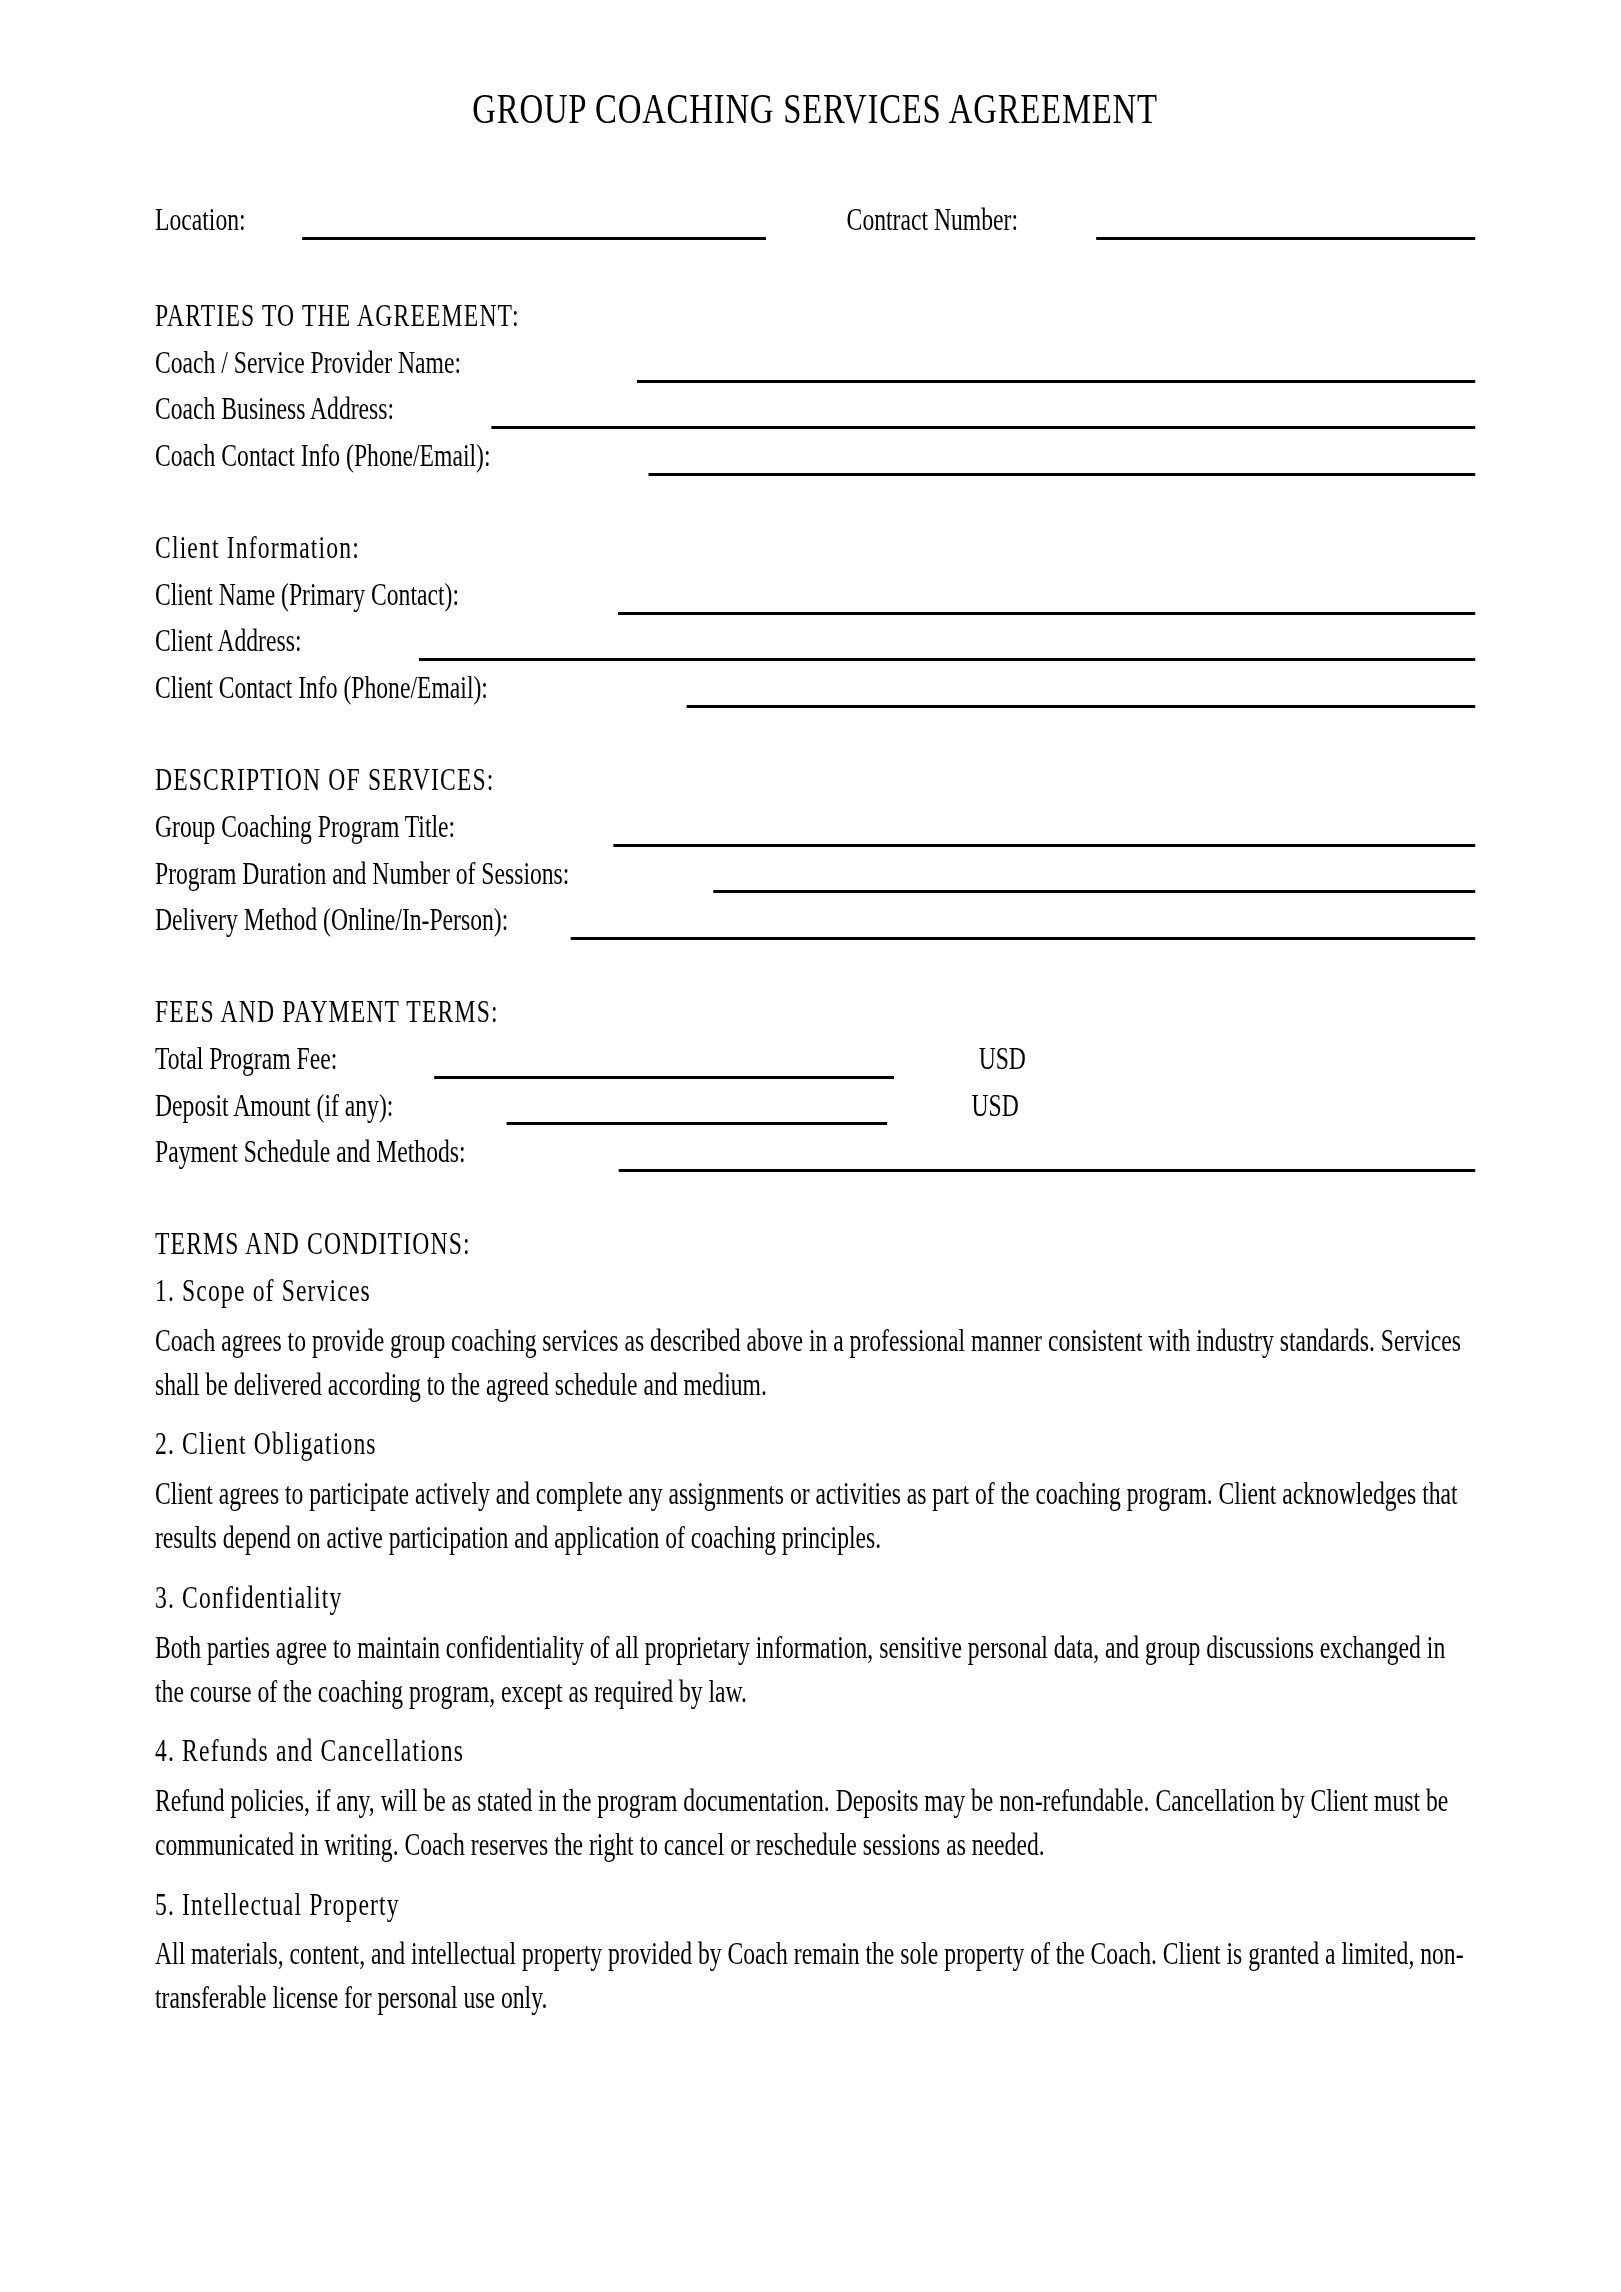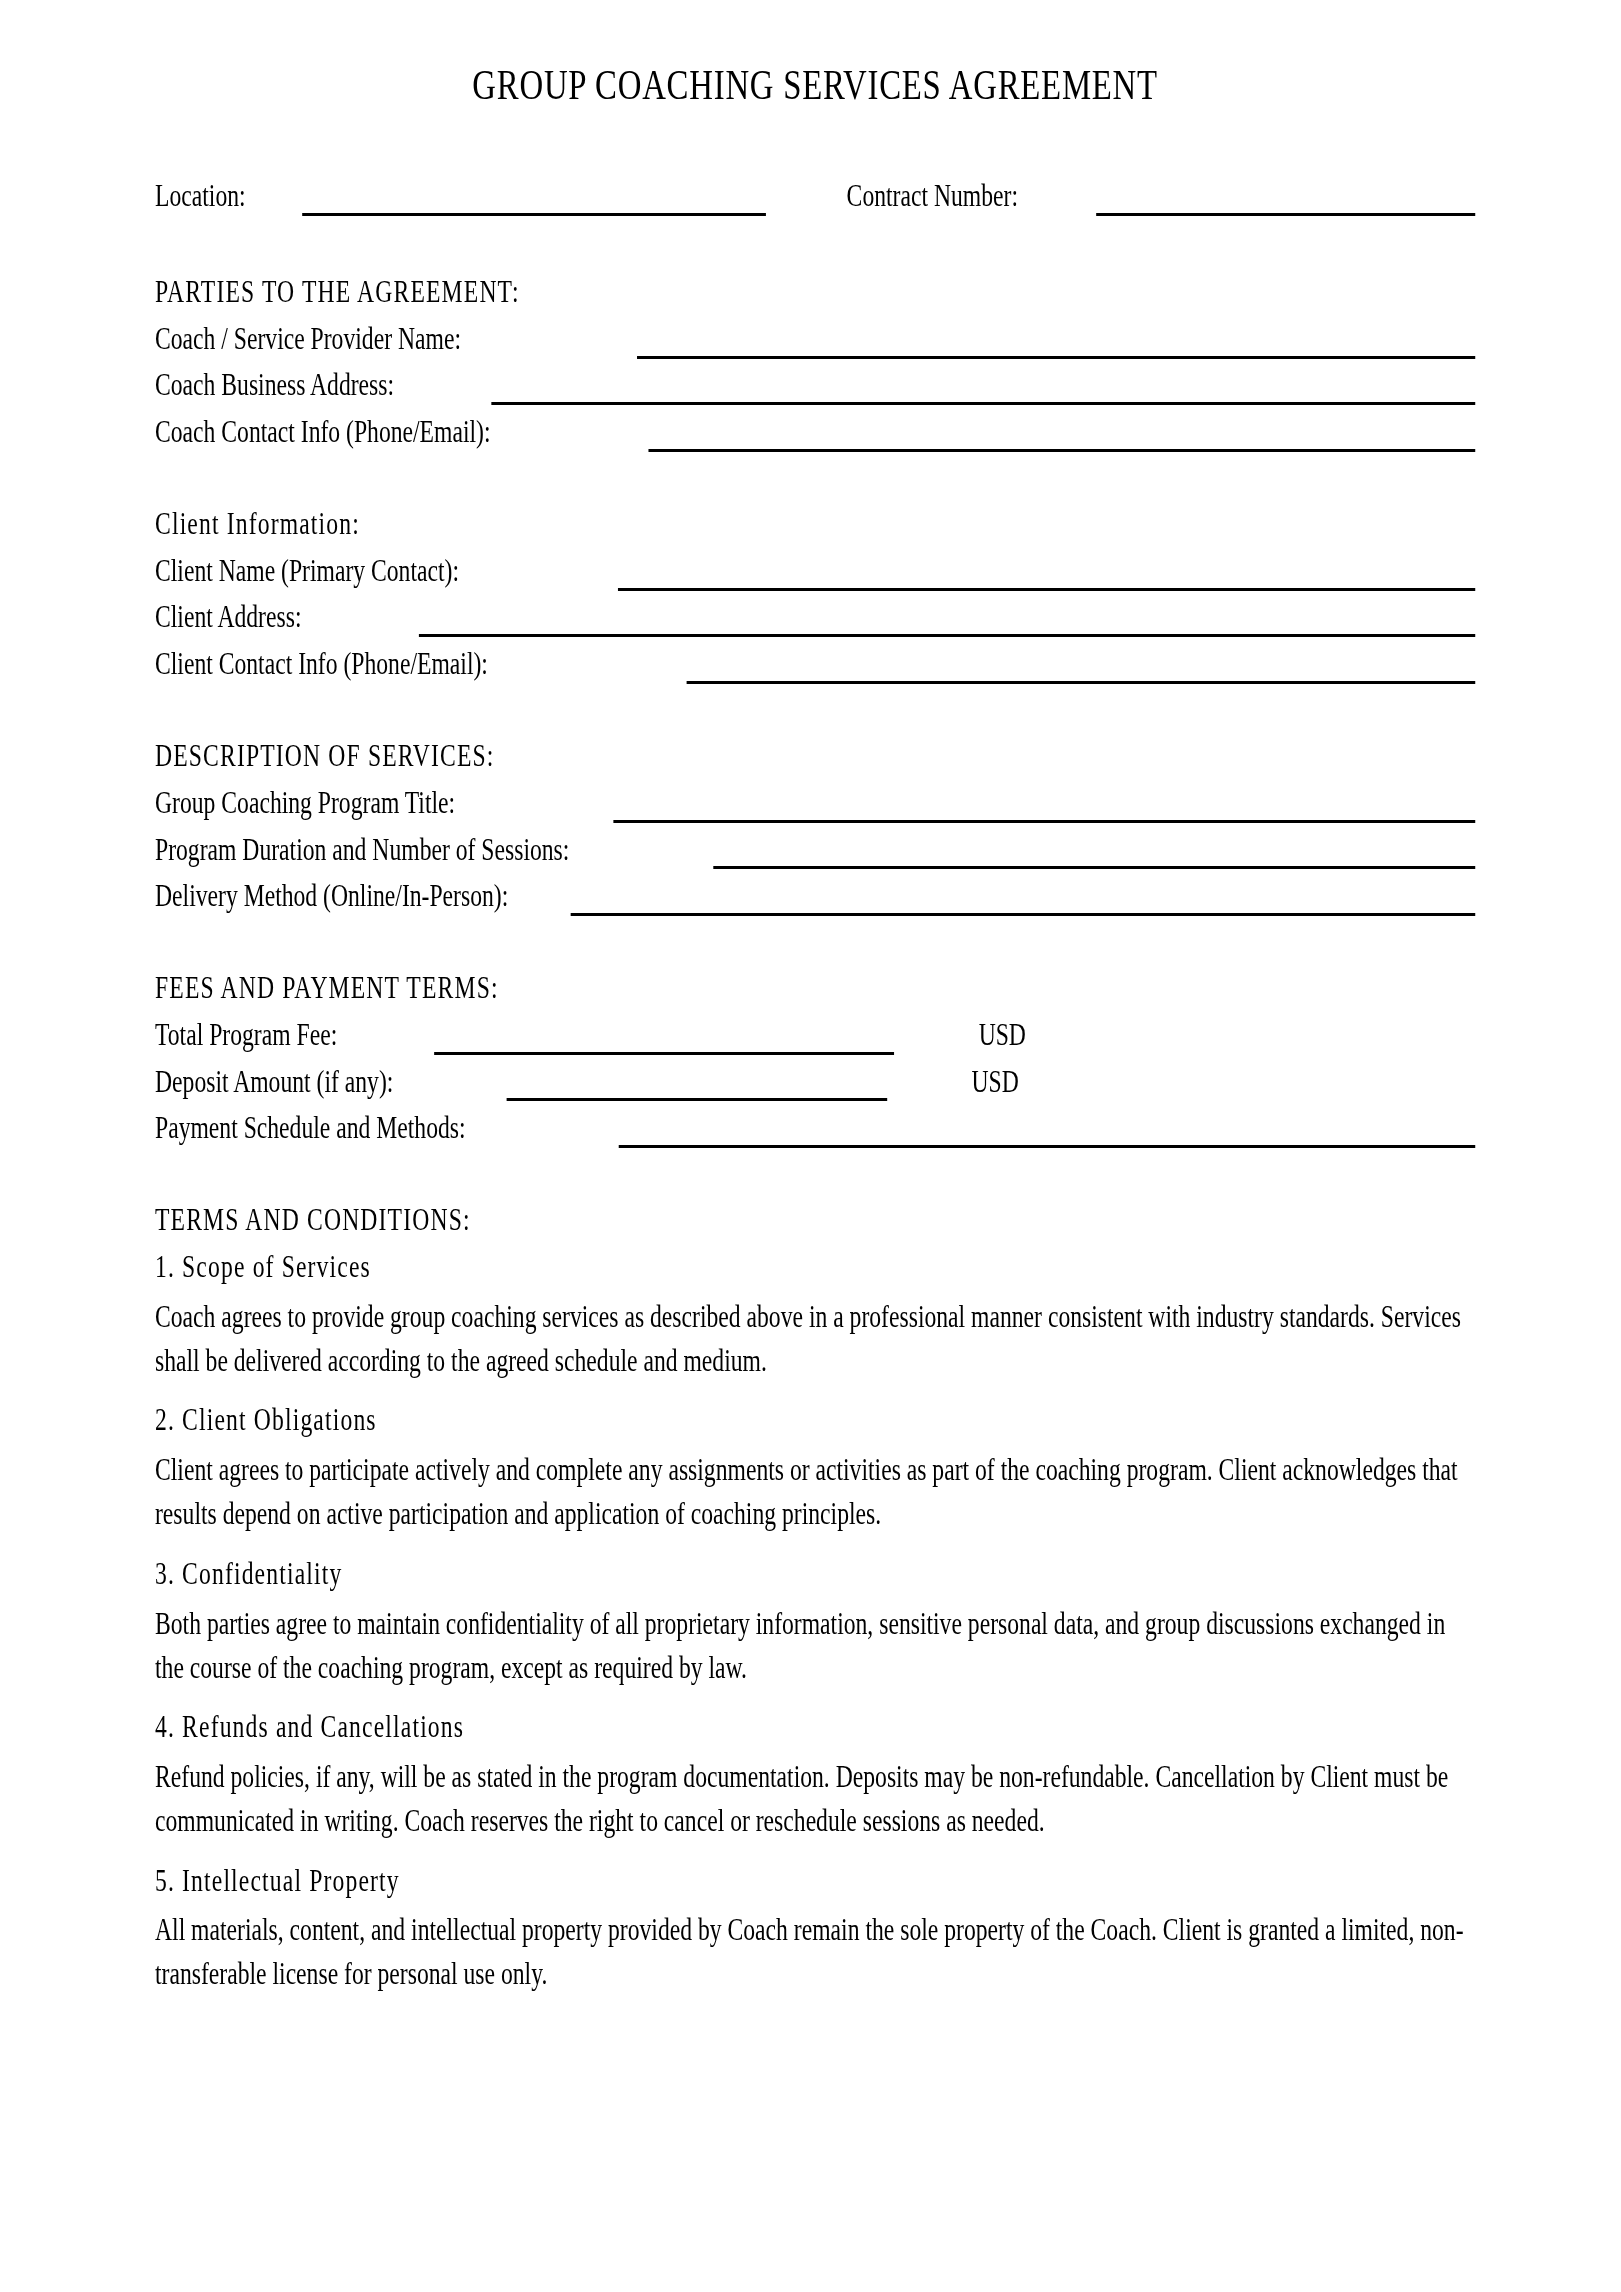--- a/index.html
+++ b/index.html
@@ -4,21 +4,21 @@
 <style>
   html, body { margin: 0; padding: 0; background: #ffffff; }
   body {
     width: 1621px; height: 2293px; overflow: hidden;
     font-family: "Liberation Serif", "DejaVu Serif", serif;
     color: #000;
   }
   .page {
     box-sizing: border-box;
     width: 1445px; height: 2293px;
-    padding: 63px 0 0 155px;
+    padding: 87px 0 0 155px;
   }
   
   .content {
     width: 1731px;
     transform: scaleX(0.7627);
     transform-origin: top left;
   }
   .title {
     font-size: 43px; font-weight: 400; line-height: 43px;
     text-align: center; margin: 0 0 73px 0; letter-spacing: 1px;

